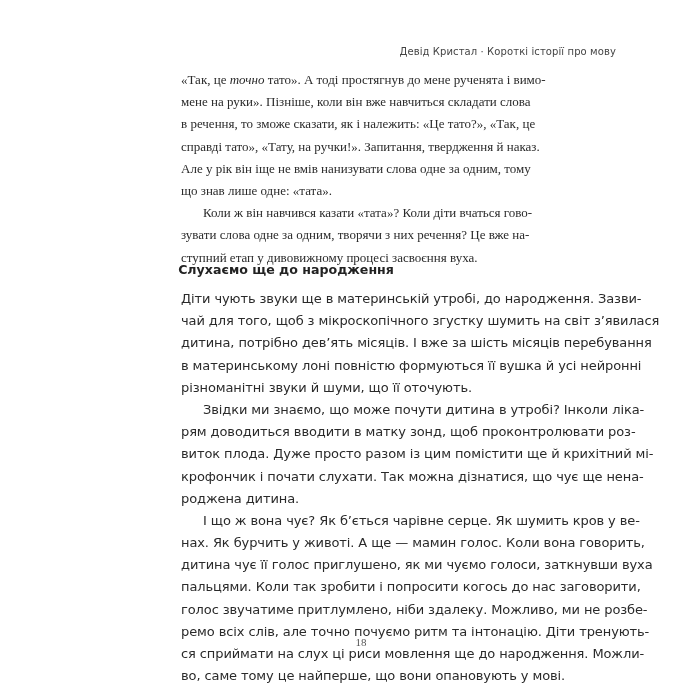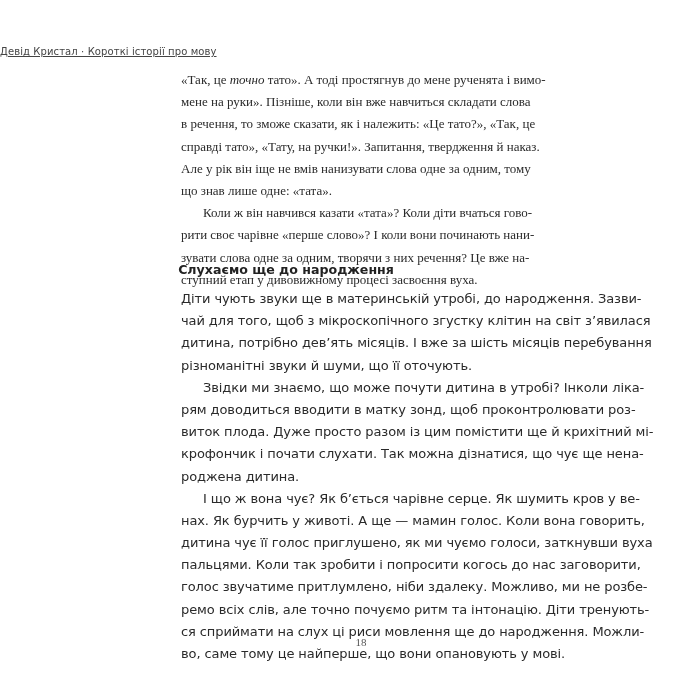--- a/index.html
+++ b/index.html
@@ -1,20 +1,20 @@
 <!DOCTYPE html>
 <html><head>
 <meta charset="utf-8">
 <style>
   html, body { margin: 0; padding: 0; background: #ffffff; }
   body { width: 700px; height: 700px; position: relative; overflow: hidden; color: #2a2a2a; }
   .page { position: absolute; left: 0; top: 0; width: 700px; height: 700px; background: #fff; }
   .running-head {
-    position: absolute; top: 46px; left: 0; width: 616px; text-align: left;
-    font-family: "DejaVu Sans", sans-serif; font-size: 10px; color: #444; letter-spacing: 0.1px; text-decoration: underline;
+    position: absolute; top: 46px; left: 0; width: 616px; text-align: right;
+    font-family: "DejaVu Sans", sans-serif; font-size: 10px; color: #444; letter-spacing: 0.1px;
   }
   .text-block { position: absolute; left: 181px; width: 340px; }
   .line {
     height: 22.2px; line-height: 22.2px; white-space: nowrap; font-size: 13px;
     text-align: justify; text-align-last: justify; overflow: visible;
   }
   .line.last { text-align-last: left; }
   .line.indent { padding-left: 22px; }
   .serif { font-family: "Liberation Serif", serif; font-size: 14.2px; }
   .sans { font-family: "DejaVu Sans", sans-serif; font-size: 11.9px; letter-spacing: -0.1px; }
@@ -35,31 +35,31 @@
   <div class="running-head">Девід Кристал · Короткі історії про мову</div>
 
   <div class="text-block serif" style="top:69px;">
     <div class="line"><span>«Так, це </span><em>точно</em><span> тато». А тоді простягнув до мене рученята і вимо-</span></div>
     <div class="line">мене на руки». Пізніше, коли він вже навчиться складати слова</div>
     <div class="line">в речення, то зможе сказати, як і належить: «Це тато?», «Так, це</div>
     <div class="line">справді тато», «Тату, на ручки!». Запитання, твердження й наказ.</div>
     <div class="line">Але у рік він іще не вмів нанизувати слова одне за одним, тому</div>
     <div class="line last">що знав лише одне: «тата».</div>
     <div class="line indent">Коли ж він навчився казати «тата»? Коли діти вчаться гово-</div>
-    <div class="line">рити своє чарівне «перше слово»? І коли вони починають нани-</div>
     <div class="line">зувати слова одне за одним, творячи з них речення? Це вже на-</div>
     <div class="line last">ступний етап у дивовижному процесі засвоєння вуха.</div>
   </div>
 
   <div class="heading">Слухаємо ще до народження</div>
 
   <div class="text-block sans" style="top:288px;">
     <div class="line">Діти чують звуки ще в материнській утробі, до народження. Зазви-</div>
-    <div class="line">чай для того, щоб з мікроскопічного згустку клітин на світ з’явилася</div>
+    <div class="line">чай для того, щоб з мікроскопічного згустку шумить на світ з’явилася</div>
     <div class="line">дитина, потрібно дев’ять місяців. І вже за шість місяців перебування</div>
+    <div class="line">в материнському лоні повністю формуються її вушка й усі нейронні</div>
     <div class="line last">різноманітні звуки й шуми, що її оточують.</div>
     <div class="line indent">Звідки ми знаємо, що може почути дитина в утробі? Інколи ліка-</div>
     <div class="line">рям доводиться вводити в матку зонд, щоб проконтролювати роз-</div>
     <div class="line">виток плода. Дуже просто разом із цим помістити ще й крихітний мі-</div>
     <div class="line">крофончик і почати слухати. Так можна дізнатися, що чує ще нена-</div>
     <div class="line last">роджена дитина.</div>
     <div class="line indent">І що ж вона чує? Як б’ється чарівне серце. Як шумить кров у ве-</div>
     <div class="line">нах. Як бурчить у животі. А ще — мамин голос. Коли вона говорить,</div>
     <div class="line">дитина чує її голос приглушено, як ми чуємо голоси, заткнувши вуха</div>
     <div class="line">пальцями. Коли так зробити і попросити когось до нас заговорити,</div>

